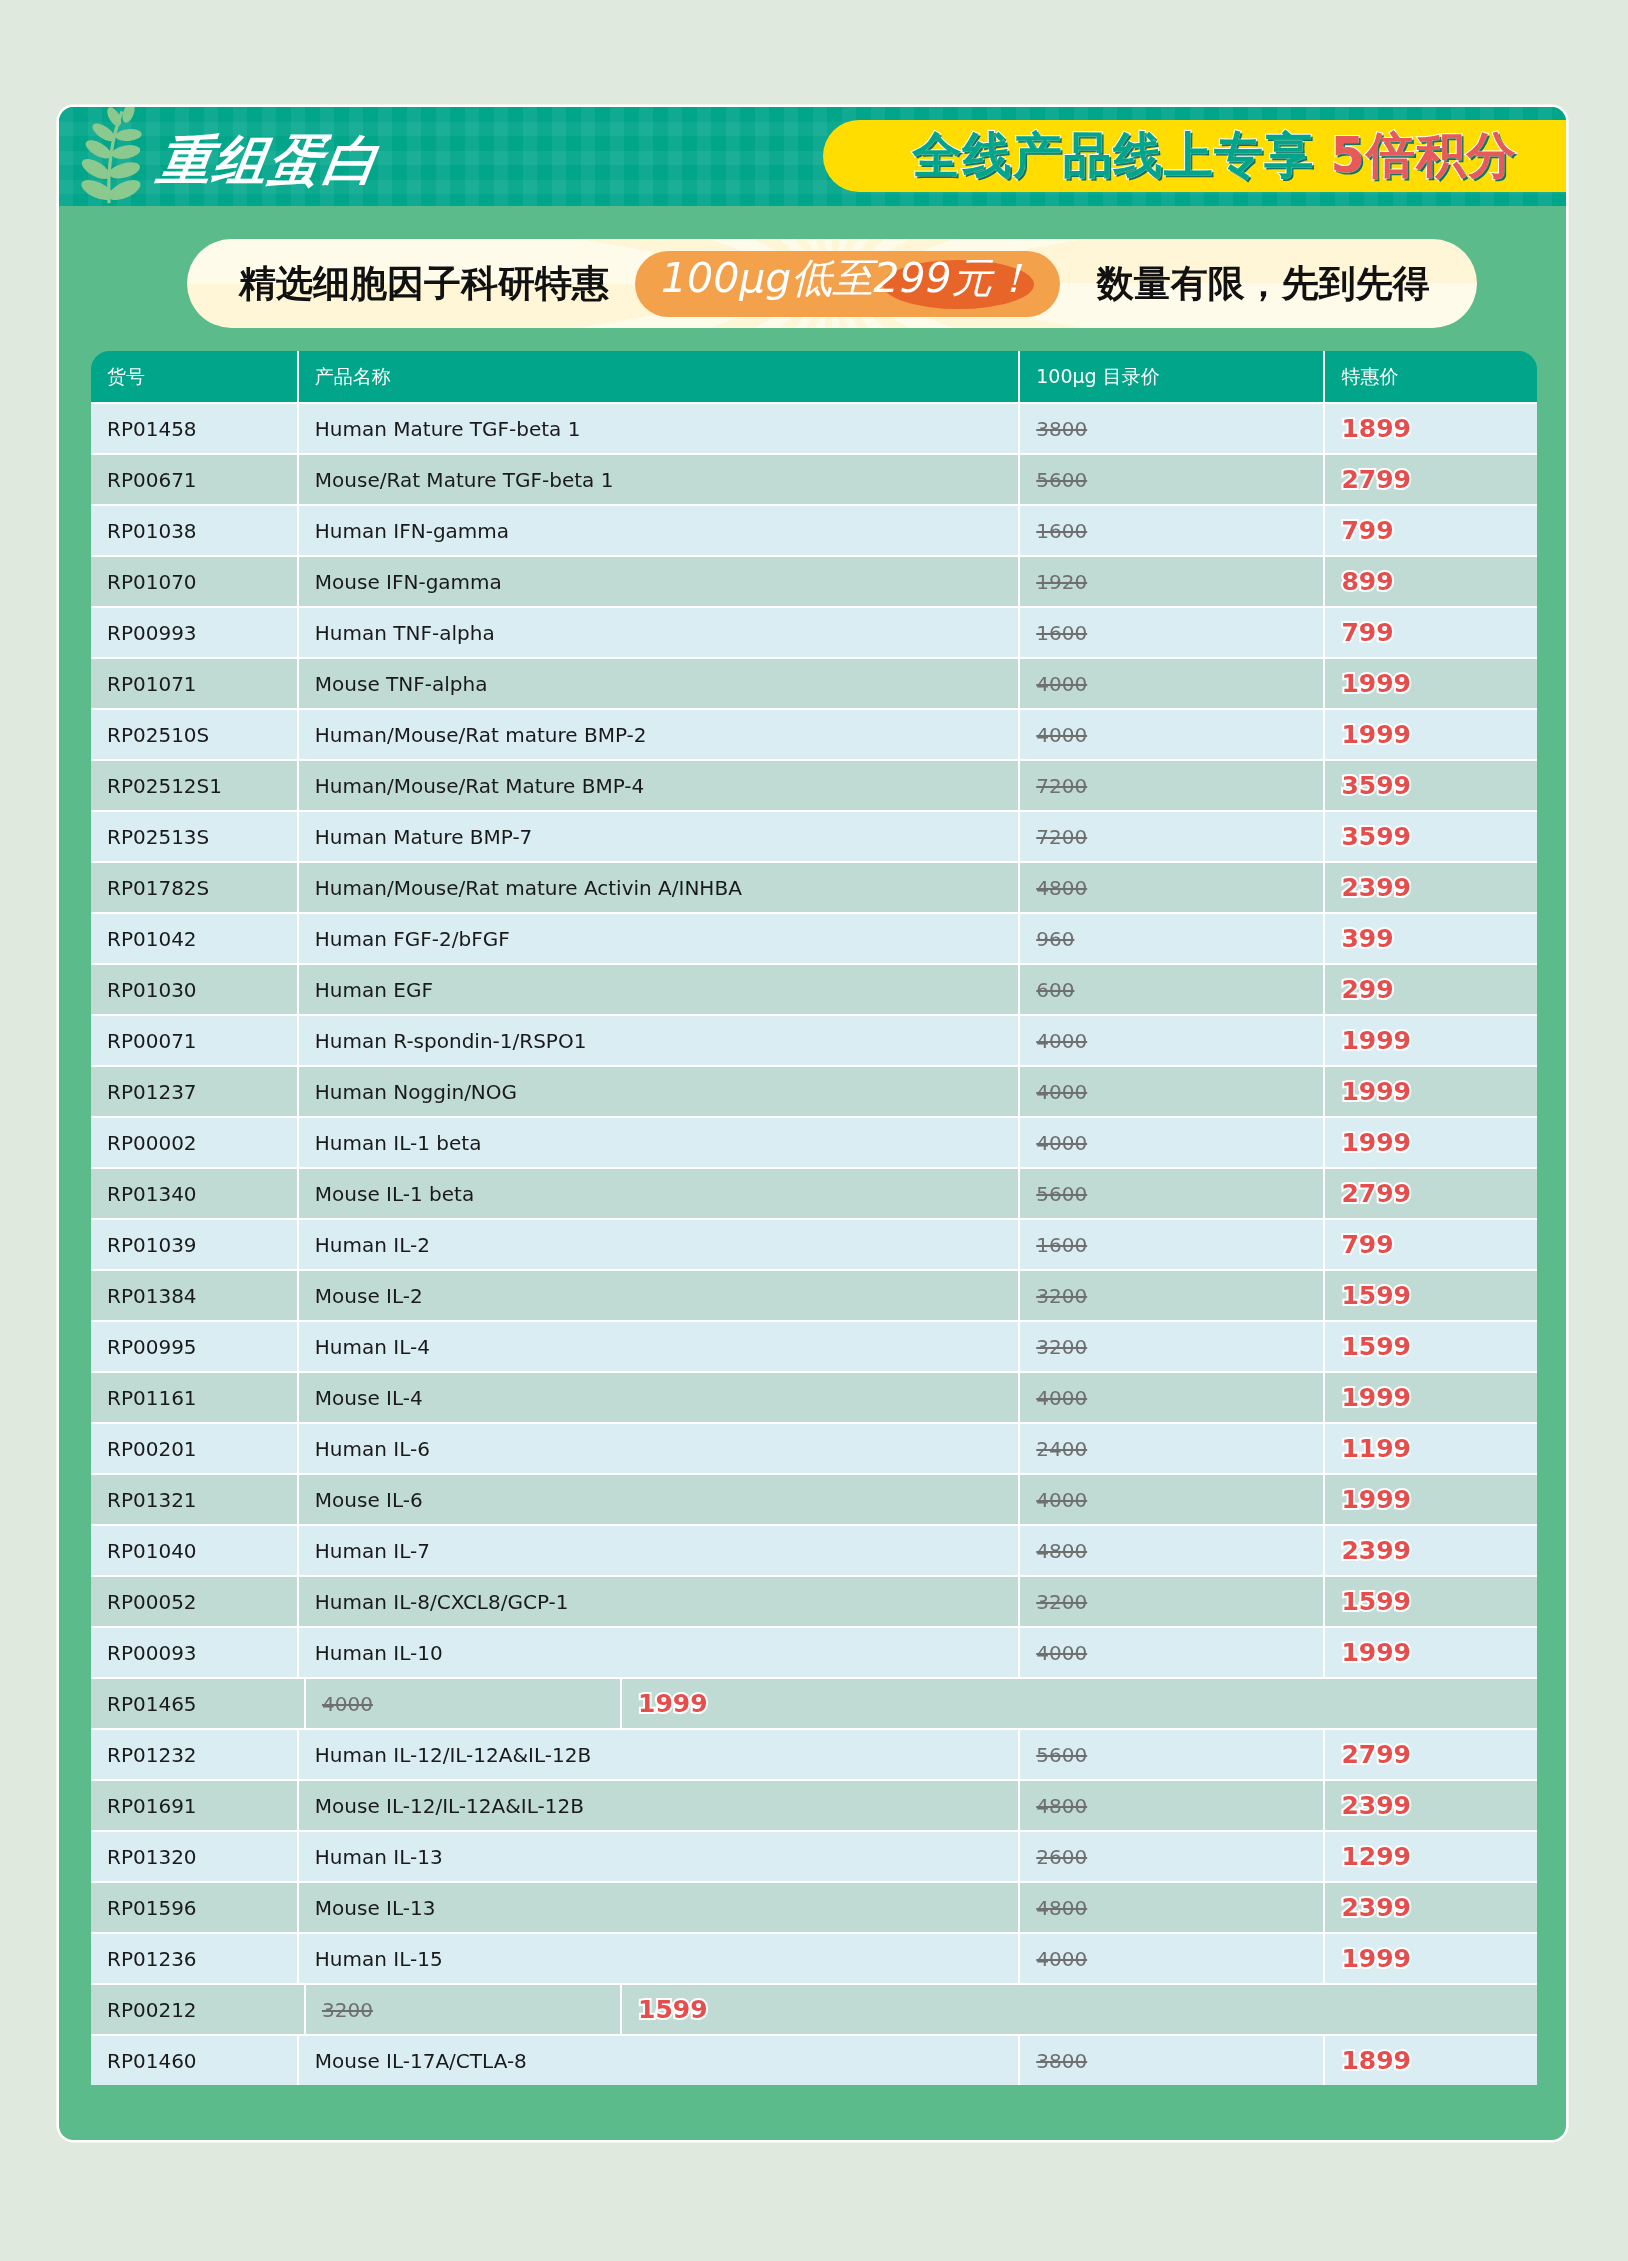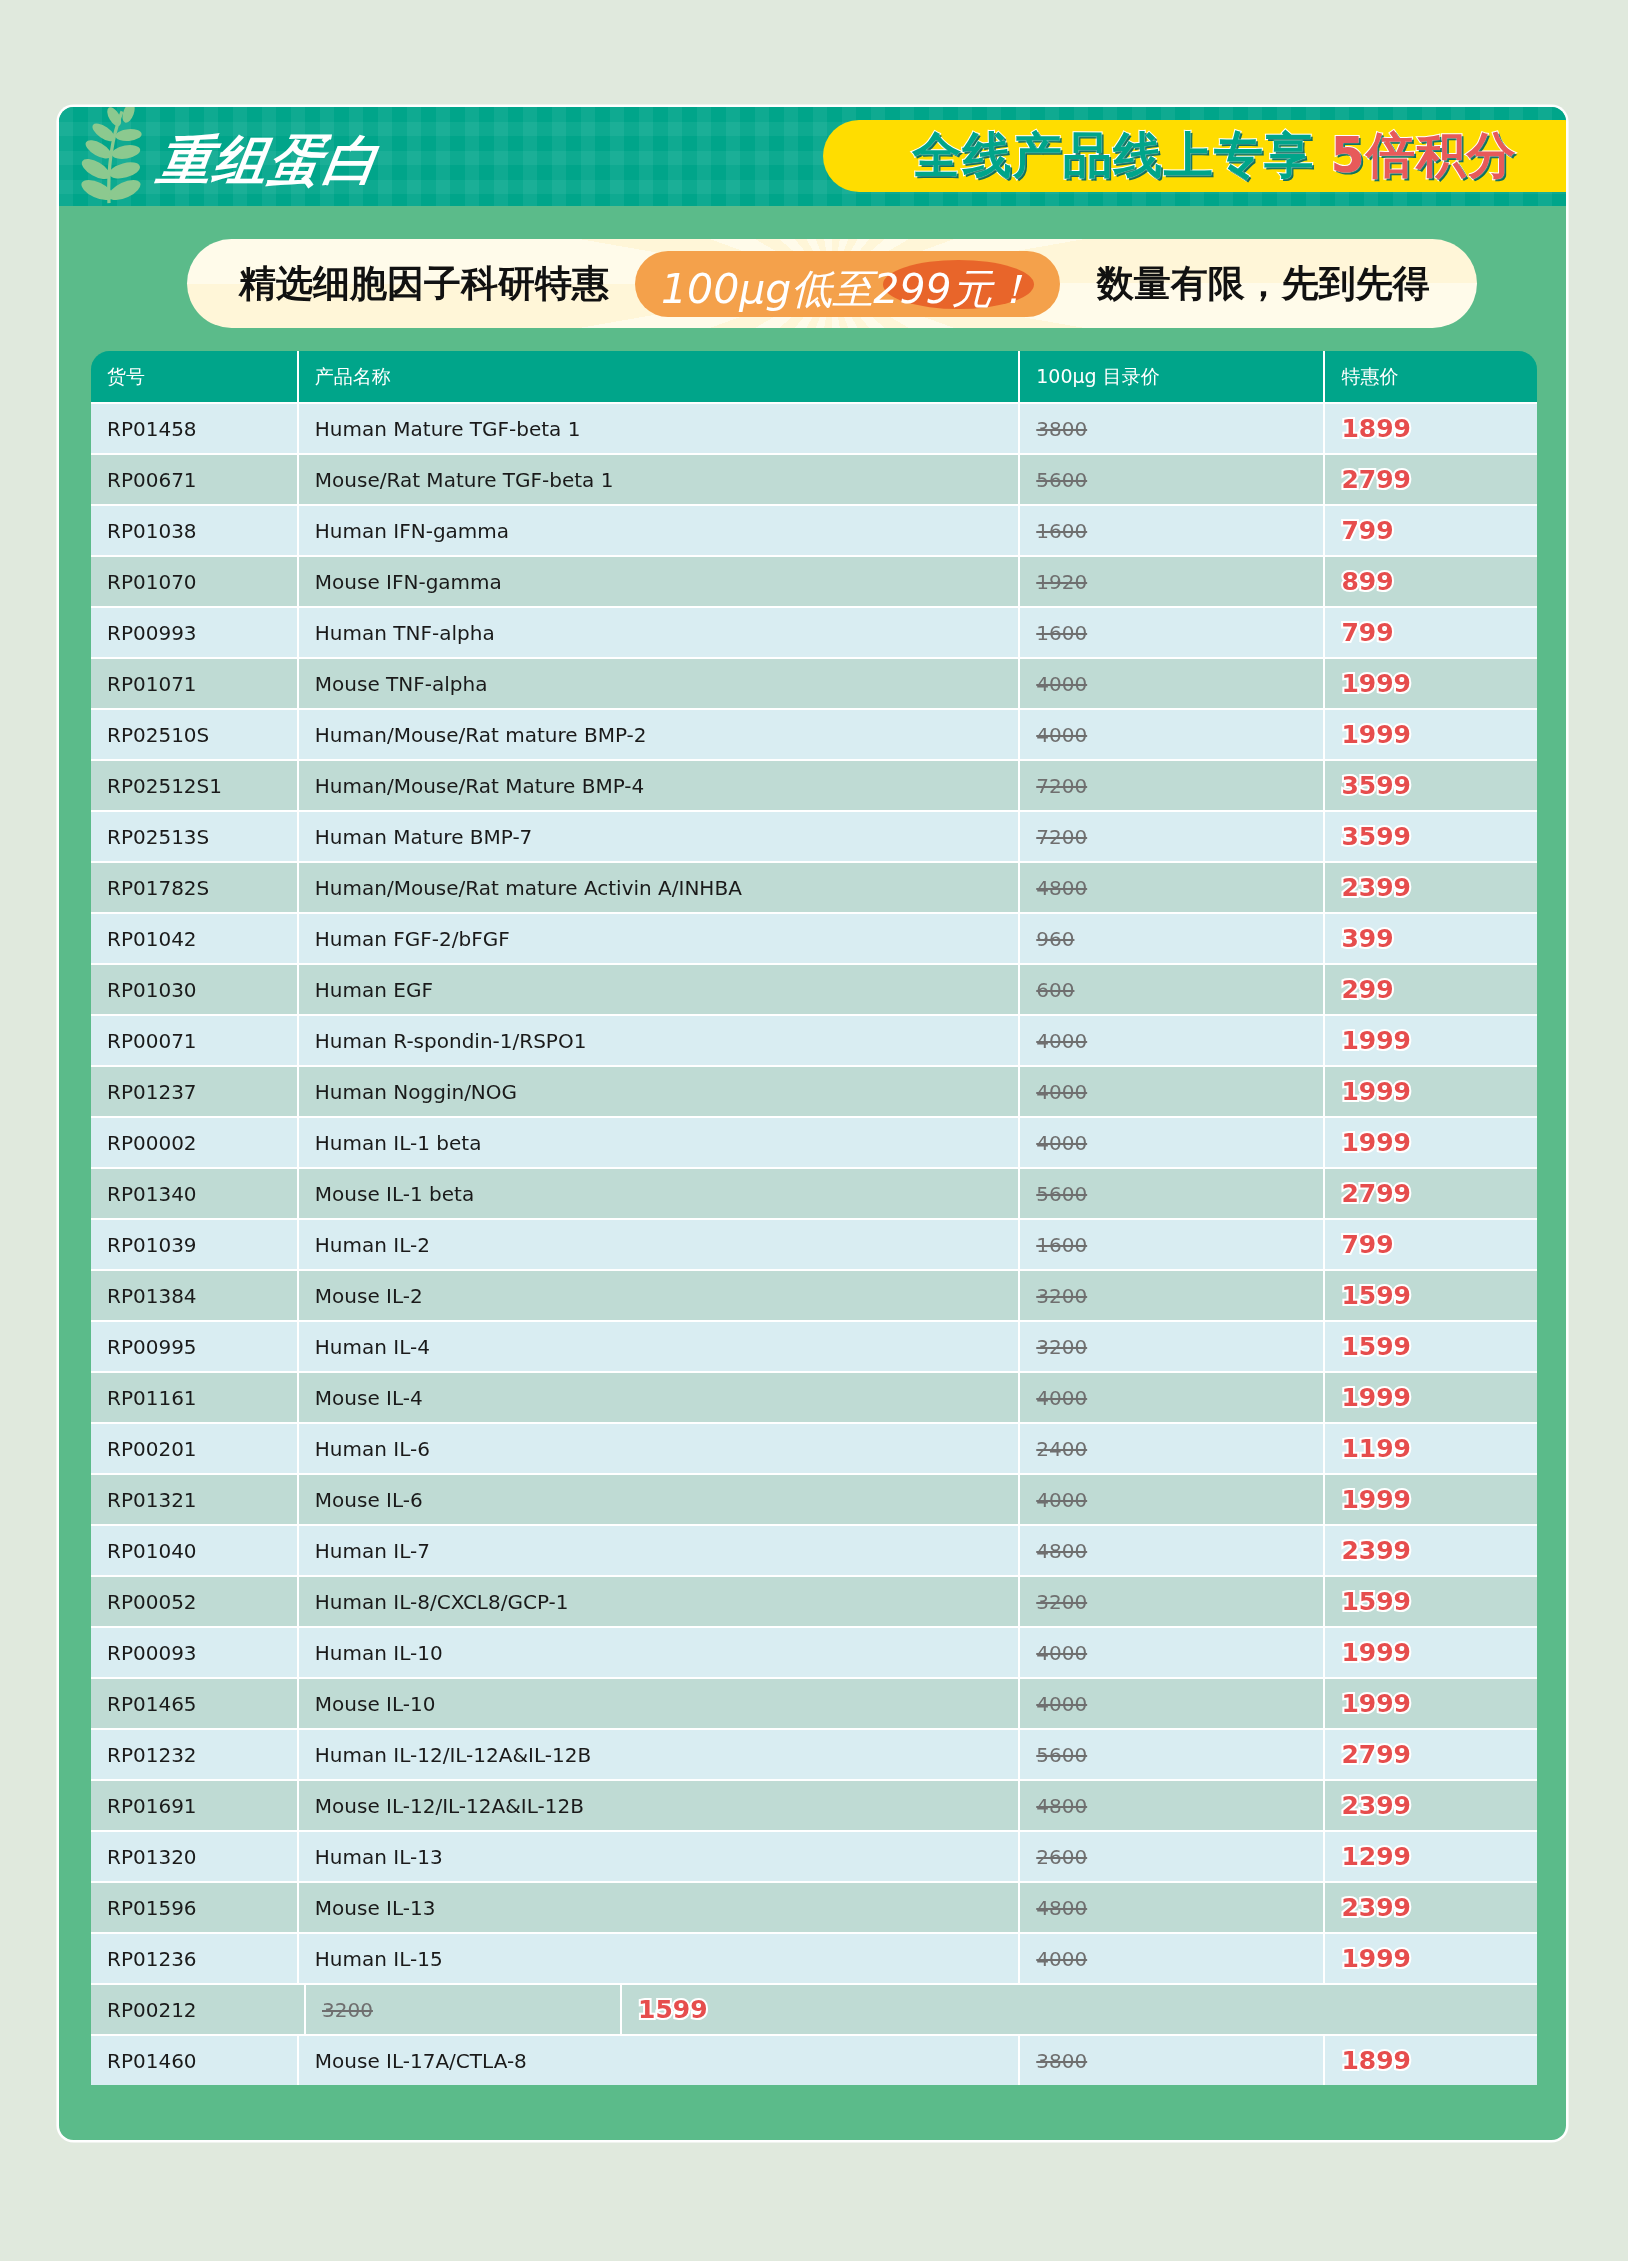--- a/index.html
+++ b/index.html
@@ -46,21 +46,21 @@
     border-radius: 45px;
     background:
       repeating-conic-gradient(from 0deg at 50% 50%, #fff6d8 0deg 10deg, #fffbea 10deg 20deg);
     display: flex; align-items: center;
   }
   .banner-left {
     margin-left: 52px; font-weight: bold; font-size: 37px; color: #111;
   }
   .banner-badge {
     margin-left: 26px; height: 66px; padding: 0 26px; border-radius: 33px;
-    background: #f4a14b; display: flex; align-items: flex-end; position: relative;
+    background: #f4a14b; display: flex; align-items: flex-start; position: relative;
   }
   .badge-text { font-size: 41px; color: #fff; font-style: italic; position: relative; z-index: 2; }
   .badge-spot {
     position: absolute; right: 26px; top: 9.2px; width: 151px; height: 49px;
     background: #e8652a; border-radius: 50%; z-index: 1;
   }
   .banner-right { margin-left: 37px; font-weight: bold; font-size: 37px; color: #111; }
 
   .table {
     position: absolute; left: 32px; top: 244px; width: 1446px;
@@ -473,23 +473,20 @@
             <span class="list-price">4000</span>
           </div>
           <div class="td c4">
             <span class="sale-price">1999</span>
           </div>
         </div>
         <div class="row even">
           <div class="td c1">
             <span>RP01465</span>
           </div>
-          <div class="td c2">
-            <span>Mouse IL-10</span>
-          </div>
           <div class="td c3">
             <span class="list-price">4000</span>
           </div>
           <div class="td c4">
             <span class="sale-price">1999</span>
           </div>
         </div>
         <div class="row odd">
           <div class="td c1">
             <span>RP01232</span>

